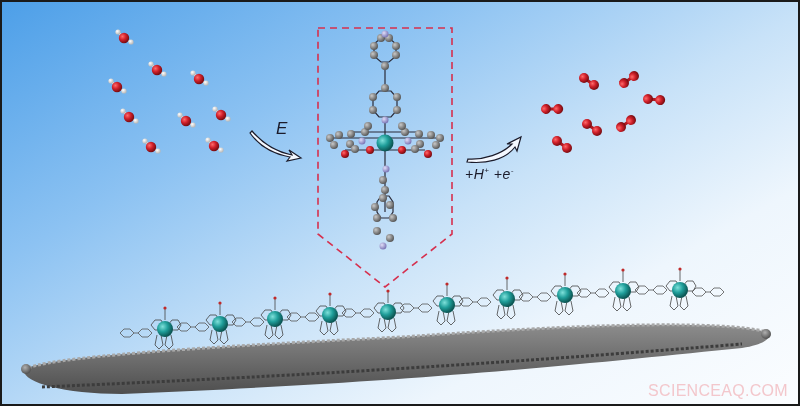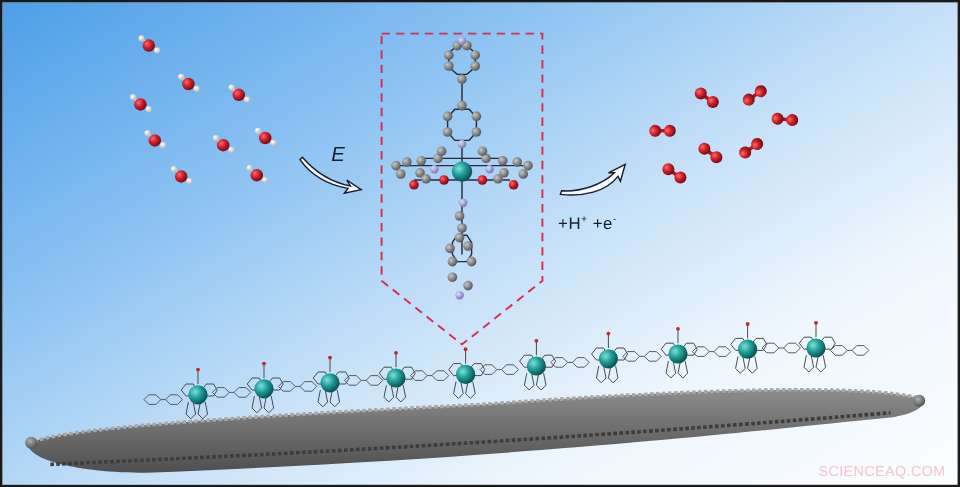--- a/index.html
+++ b/index.html
@@ -1,23 +1,23 @@
 <!DOCTYPE html>
 <html><head>
 <meta charset="utf-8">
 <style>
   html, body { margin:0; padding:0; }
   body { width:800px; height:406px; overflow:hidden; background:#fff; font-family:"Liberation Sans", sans-serif; }
   .frame { position:relative; width:796px; height:402px; border:2px solid #1a1a1a; overflow:hidden;
     background: linear-gradient(150deg, #4d9fe8 0%, #8cc2f2 30%, #c8e2f8 55%, #eef6fd 75%, #fbfdff 100%); }
   svg.scene { position:absolute; left:0; top:0; }
   .label-E { position:absolute; left:274px; top:117px; font-size:17px; font-style:italic; color:#1b1b2a; }
-  .label-h { position:absolute; left:463px; top:164px; font-size:14px; color:#1b1b2a; letter-spacing:0.5px;margin-top:12px; }
+  .label-h { position:absolute; left:463px; top:164px; font-size:14px; font-style:italic; color:#1b1b2a; letter-spacing:0.5px; }
   .label-h sup { font-size:8px; }
-  .watermark { position:absolute; right:10px; bottom:4px; font-size:12px; color:#f3c7cc; letter-spacing:0.3px;margin-left:24px; }
+  .watermark { position:absolute; right:10px; bottom:4px; font-size:16px; color:#f3c7cc; letter-spacing:0.3px;margin-left:24px; }
 </style>
 </head>
 <body>
 
 <div class="frame">
   <svg class="scene" width="796" height="402" viewBox="0 0 796 402">
     <defs>
       <radialGradient id="gO" cx="35%" cy="35%" r="65%">
           <stop offset="0" stop-color="#ff6a6a"></stop>
           <stop offset="0.5" stop-color="#d0202a"></stop>

